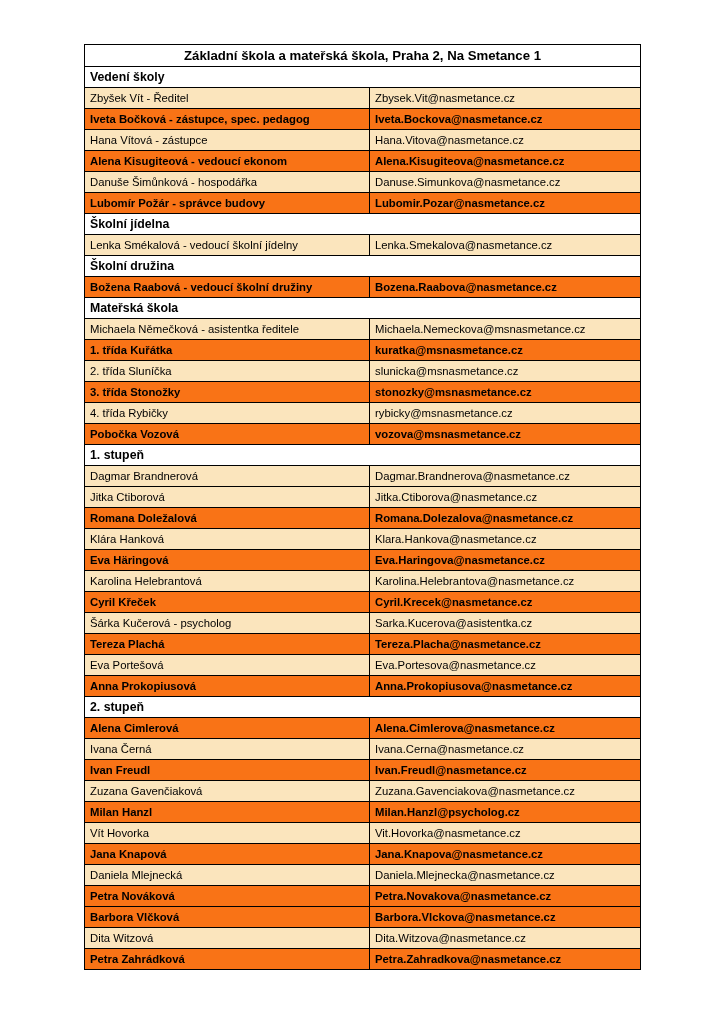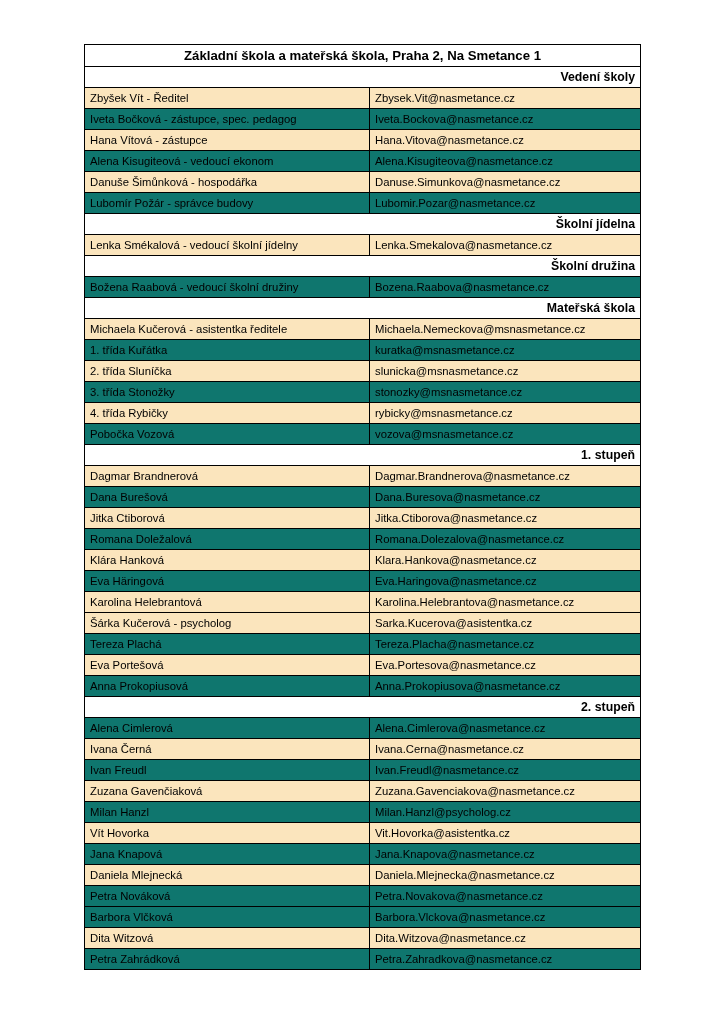--- a/index.html
+++ b/index.html
@@ -36,31 +36,32 @@
   }
   .col-name { width: 285px; }
   .col-mail { width: 271px; }
   .title-row td {
     text-align: center;
     font-weight: bold;
     font-size: 13.2px;
     padding: 5px 4px 6px 4px;
   }
   .section-row td {
-    text-align: right;
+    text-align: left;
     font-weight: bold;
     font-size: 12.3px;
     padding: 4px 4px 5px 4px;
   }
   .hl {
     background: #fbe5bd;
     margin-left: 8px;
   }
   .plain {
-    background: #0f766e;
+    background: #f97316;
+    font-weight: bold;
   }
 </style>
 </head>
 <body>
 
 <div id="page">
   <table class="contacts">
     <colgroup>
       <col class="col-name">
       <col class="col-mail">
@@ -107,21 +108,21 @@
           <td colspan="2">Školní družina</td>
         </tr>
         <tr class="plain">
           <td class="col-name">Božena Raabová - vedoucí školní družiny</td>
           <td class="col-mail">Bozena.Raabova@nasmetance.cz</td>
         </tr>
         <tr class="section-row">
           <td colspan="2">Mateřská škola</td>
         </tr>
         <tr class="hl">
-          <td class="col-name">Michaela Kučerová - asistentka ředitele</td>
+          <td class="col-name">Michaela Němečková - asistentka ředitele</td>
           <td class="col-mail">Michaela.Nemeckova@msnasmetance.cz</td>
         </tr>
         <tr class="plain">
           <td class="col-name">1. třída Kuřátka</td>
           <td class="col-mail">kuratka@msnasmetance.cz</td>
         </tr>
         <tr class="hl">
           <td class="col-name">2. třída Sluníčka</td>
           <td class="col-mail">slunicka@msnasmetance.cz</td>
         </tr>
@@ -137,44 +138,44 @@
           <td class="col-name">Pobočka Vozová</td>
           <td class="col-mail">vozova@msnasmetance.cz</td>
         </tr>
         <tr class="section-row">
           <td colspan="2">1. stupeň</td>
         </tr>
         <tr class="hl">
           <td class="col-name">Dagmar Brandnerová</td>
           <td class="col-mail">Dagmar.Brandnerova@nasmetance.cz</td>
         </tr>
-        <tr class="plain">
-          <td class="col-name">Dana Burešová</td>
-          <td class="col-mail">Dana.Buresova@nasmetance.cz</td>
-        </tr>
         <tr class="hl">
           <td class="col-name">Jitka Ctiborová</td>
           <td class="col-mail">Jitka.Ctiborova@nasmetance.cz</td>
         </tr>
         <tr class="plain">
           <td class="col-name">Romana Doležalová</td>
           <td class="col-mail">Romana.Dolezalova@nasmetance.cz</td>
         </tr>
         <tr class="hl">
           <td class="col-name">Klára Hanková</td>
           <td class="col-mail">Klara.Hankova@nasmetance.cz</td>
         </tr>
         <tr class="plain">
           <td class="col-name">Eva Häringová</td>
           <td class="col-mail">Eva.Haringova@nasmetance.cz</td>
         </tr>
         <tr class="hl">
           <td class="col-name">Karolina Helebrantová</td>
           <td class="col-mail">Karolina.Helebrantova@nasmetance.cz</td>
         </tr>
+        <tr class="plain">
+          <td class="col-name">Cyril Křeček</td>
+          <td class="col-mail">Cyril.Krecek@nasmetance.cz</td>
+        </tr>
         <tr class="hl">
           <td class="col-name">Šárka Kučerová - psycholog</td>
           <td class="col-mail">Sarka.Kucerova@asistentka.cz</td>
         </tr>
         <tr class="plain">
           <td class="col-name">Tereza Plachá</td>
           <td class="col-mail">Tereza.Placha@nasmetance.cz</td>
         </tr>
         <tr class="hl">
           <td class="col-name">Eva Portešová</td>
@@ -202,21 +203,21 @@
         <tr class="hl">
           <td class="col-name">Zuzana Gavenčiaková</td>
           <td class="col-mail">Zuzana.Gavenciakova@nasmetance.cz</td>
         </tr>
         <tr class="plain">
           <td class="col-name">Milan Hanzl</td>
           <td class="col-mail">Milan.Hanzl@psycholog.cz</td>
         </tr>
         <tr class="hl">
           <td class="col-name">Vít Hovorka</td>
-          <td class="col-mail">Vit.Hovorka@asistentka.cz</td>
+          <td class="col-mail">Vit.Hovorka@nasmetance.cz</td>
         </tr>
         <tr class="plain">
           <td class="col-name">Jana Knapová</td>
           <td class="col-mail">Jana.Knapova@nasmetance.cz</td>
         </tr>
         <tr class="hl">
           <td class="col-name">Daniela Mlejnecká</td>
           <td class="col-mail">Daniela.Mlejnecka@nasmetance.cz</td>
         </tr>
         <tr class="plain">

